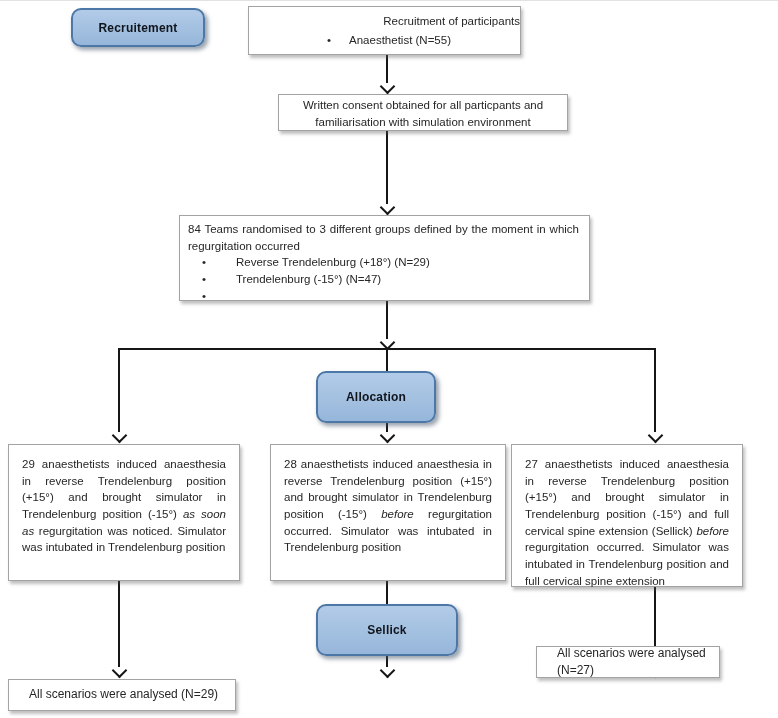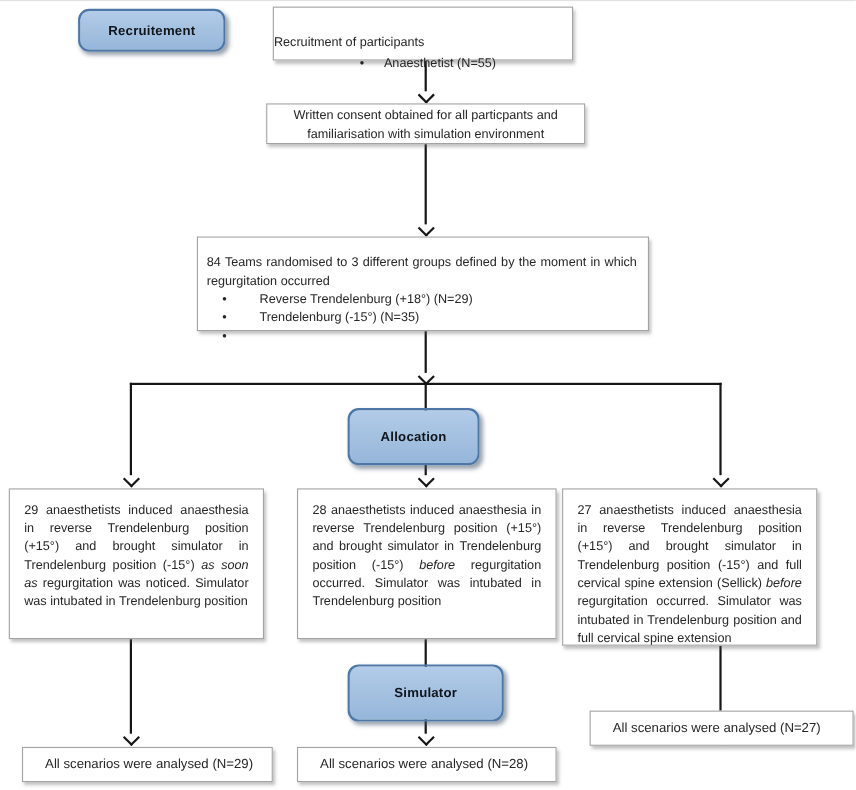--- a/index.html
+++ b/index.html
@@ -13,29 +13,29 @@
   .hline{position:absolute;height:2px;background:#161616;z-index:1;}
   .ahead{position:absolute;width:9px;height:9px;border-style:solid;border-color:#161616;
          border-width:0 2.5px 2.5px 0;transform:rotate(45deg);z-index:1;background:transparent;}
   
   .wbox{
     position:absolute;background:#ffffff;border:1px solid #a3a3a3;
     box-shadow:2px 3px 3px rgba(90,90,90,0.38);z-index:2;
     font-size:11.5px;line-height:1.45;box-sizing:border-box;
   }
   .wbox .center{ text-align:center; }
-  .topbox-l1{margin-top:24px;text-align:left;}
+  .topbox-l1{margin-top:6px;text-align:right;}
   .brow{display:flex;}
   .top-brow{padding-left:78px;margin-top:2px;}
   .top-brow .dot{margin-right:18px;}
-  .rand{padding:15px 8px 0 8px;}
+  .rand{padding:5px 8px 0 8px;}
   .rand .intro{text-align:justify;margin:0 2px 0 0;}
   .rand .brow{padding-left:14px;}
   .rand .dot{width:34px;flex:0 0 34px;}
-  .consent{padding-top:2px;}
+  .consent{padding-top:2px;margin-left:36px;}
   .group p{margin:4px;padding:7px 9px;text-align:justify;}
   .analysed{display:flex;align-items:center;padding-left:20px;font-size:12px;}
   
   .pill{
     position:absolute;z-index:3;box-sizing:border-box;
     background:linear-gradient(180deg,#b2cbe8 0%,#a3c0e0 55%,#96b6da 100%);
     border:2px solid #4d77a6;border-radius:10px;
     box-shadow:2.5px 3px 4px rgba(70,85,105,0.55);
     display:flex;align-items:center;justify-content:center;
     font-weight:bold;font-size:12px;color:#10151c;letter-spacing:.2px;
@@ -77,21 +77,21 @@
 
   <div class="pill" style="left:71px;top:7px;width:134px;height:39px">
     <span>Recruitement</span>
   </div>
 
   <div class="pill" style="left:316px;top:370px;width:120px;height:52px">
     <span>Allocation</span>
   </div>
 
   <div class="pill" style="left:316px;top:603px;width:142px;height:52px">
-    <span>Simulator</span>
+    <span>Sellick</span>
   </div>
 
   <div class="wbox" style="left:248px;top:5px;width:273px;height:49px">
     <div class="topbox-l1">Recruitment of participants</div>
     <div class="brow top-brow">
       <span class="dot">•</span>
       <span>Anaesthetist (N=55)</span>
     </div>
   </div>
 
@@ -100,44 +100,41 @@
   </div>
 
   <div class="wbox rand" style="left:179px;top:214px;width:411px;height:86px">
     <div class="intro">84 Teams randomised to 3 different groups defined by the moment in which regurgitation occurred</div>
     <div class="brow">
       <span class="dot">•</span>
       <span>Reverse Trendelenburg (+18°) (N=29)</span>
     </div>
     <div class="brow">
       <span class="dot">•</span>
-      <span>Trendelenburg (-15°) (N=35)</span>
+      <span>Trendelenburg (-15°) (N=47)</span>
     </div>
     <div class="brow">
       <span class="dot">•</span>
     </div>
   </div>
 
   <div class="wbox group" style="left:8px;top:443px;width:232px;height:137px">
     <p><span>29 anaesthetists induced anaesthesia in reverse Trendelenburg position (+15°) and brought simulator in Trendelenburg position (-15°) </span><em>as soon as</em><span> regurgitation was noticed. Simulator was intubated in Trendelenburg position</span></p>
   </div>
 
   <div class="wbox group" style="left:270px;top:443px;width:236px;height:137px">
     <p><span>28 anaesthetists induced anaesthesia in reverse Trendelenburg position (+15°) and brought simulator in Trendelenburg position (-15°) </span><em>before</em><span> regurgitation occurred. Simulator was intubated in Trendelenburg position</span></p>
   </div>
 
   <div class="wbox group" style="left:511px;top:443px;width:232px;height:143px">
     <p><span>27 anaesthetists induced anaesthesia in reverse Trendelenburg position (+15°) and brought simulator in Trendelenburg position (-15°) and full cervical spine extension (Sellick) </span><em>before</em><span> regurgitation occurred. Simulator was intubated in Trendelenburg position and full cervical spine extension</span></p>
   </div>
 
-  <div class="wbox analysed" style="left:20px;top:678px;width:228px;height:32px">
+  <div class="wbox analysed" style="left:8px;top:678px;width:228px;height:32px">
     <span>All scenarios were analysed (N=29)</span>
   </div>
 
-  <div class="wbox analysed" style="left:270px;top:678px;width:236px;height:32px">
-    <span>All scenarios were analysed (N=28)</span>
-  </div>
 
-  <div class="wbox analysed" style="left:536px;top:645px;width:240px;height:32px">
+  <div class="wbox analysed" style="left:536px;top:645px;width:184px;height:32px">
     <span>All scenarios were analysed (N=27)</span>
   </div>
 
 </div>
 
 </body></html>

